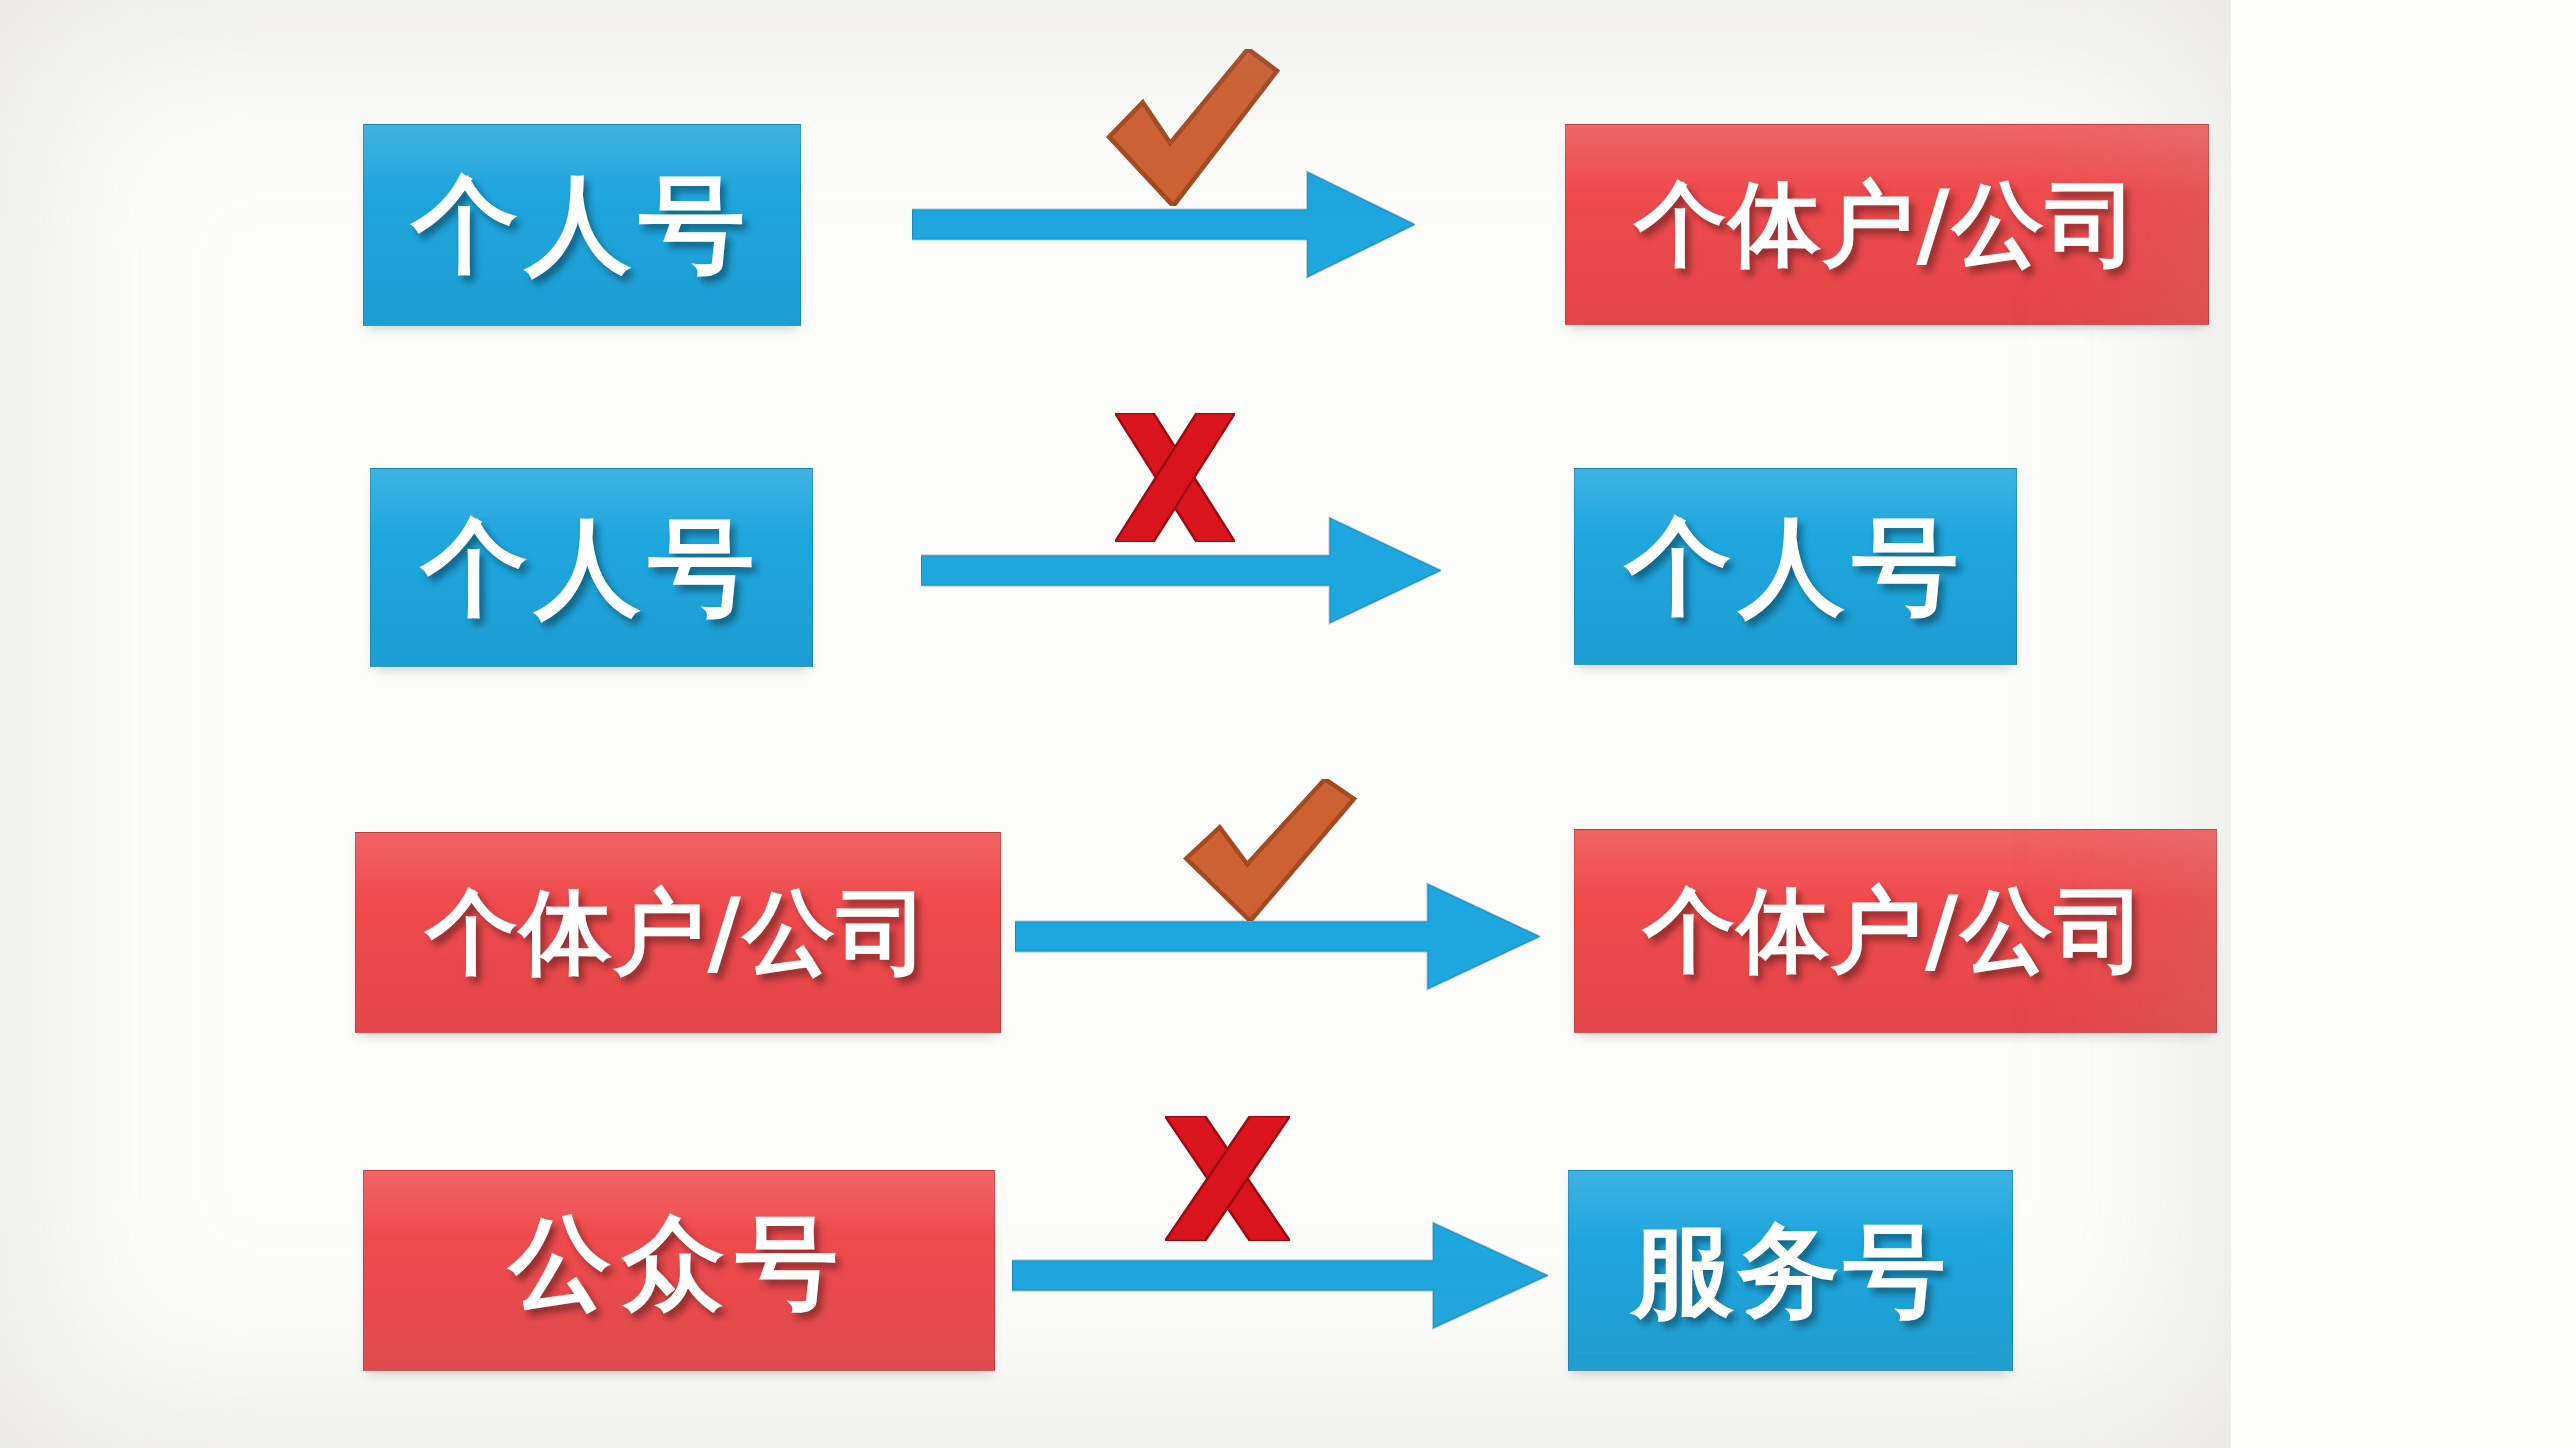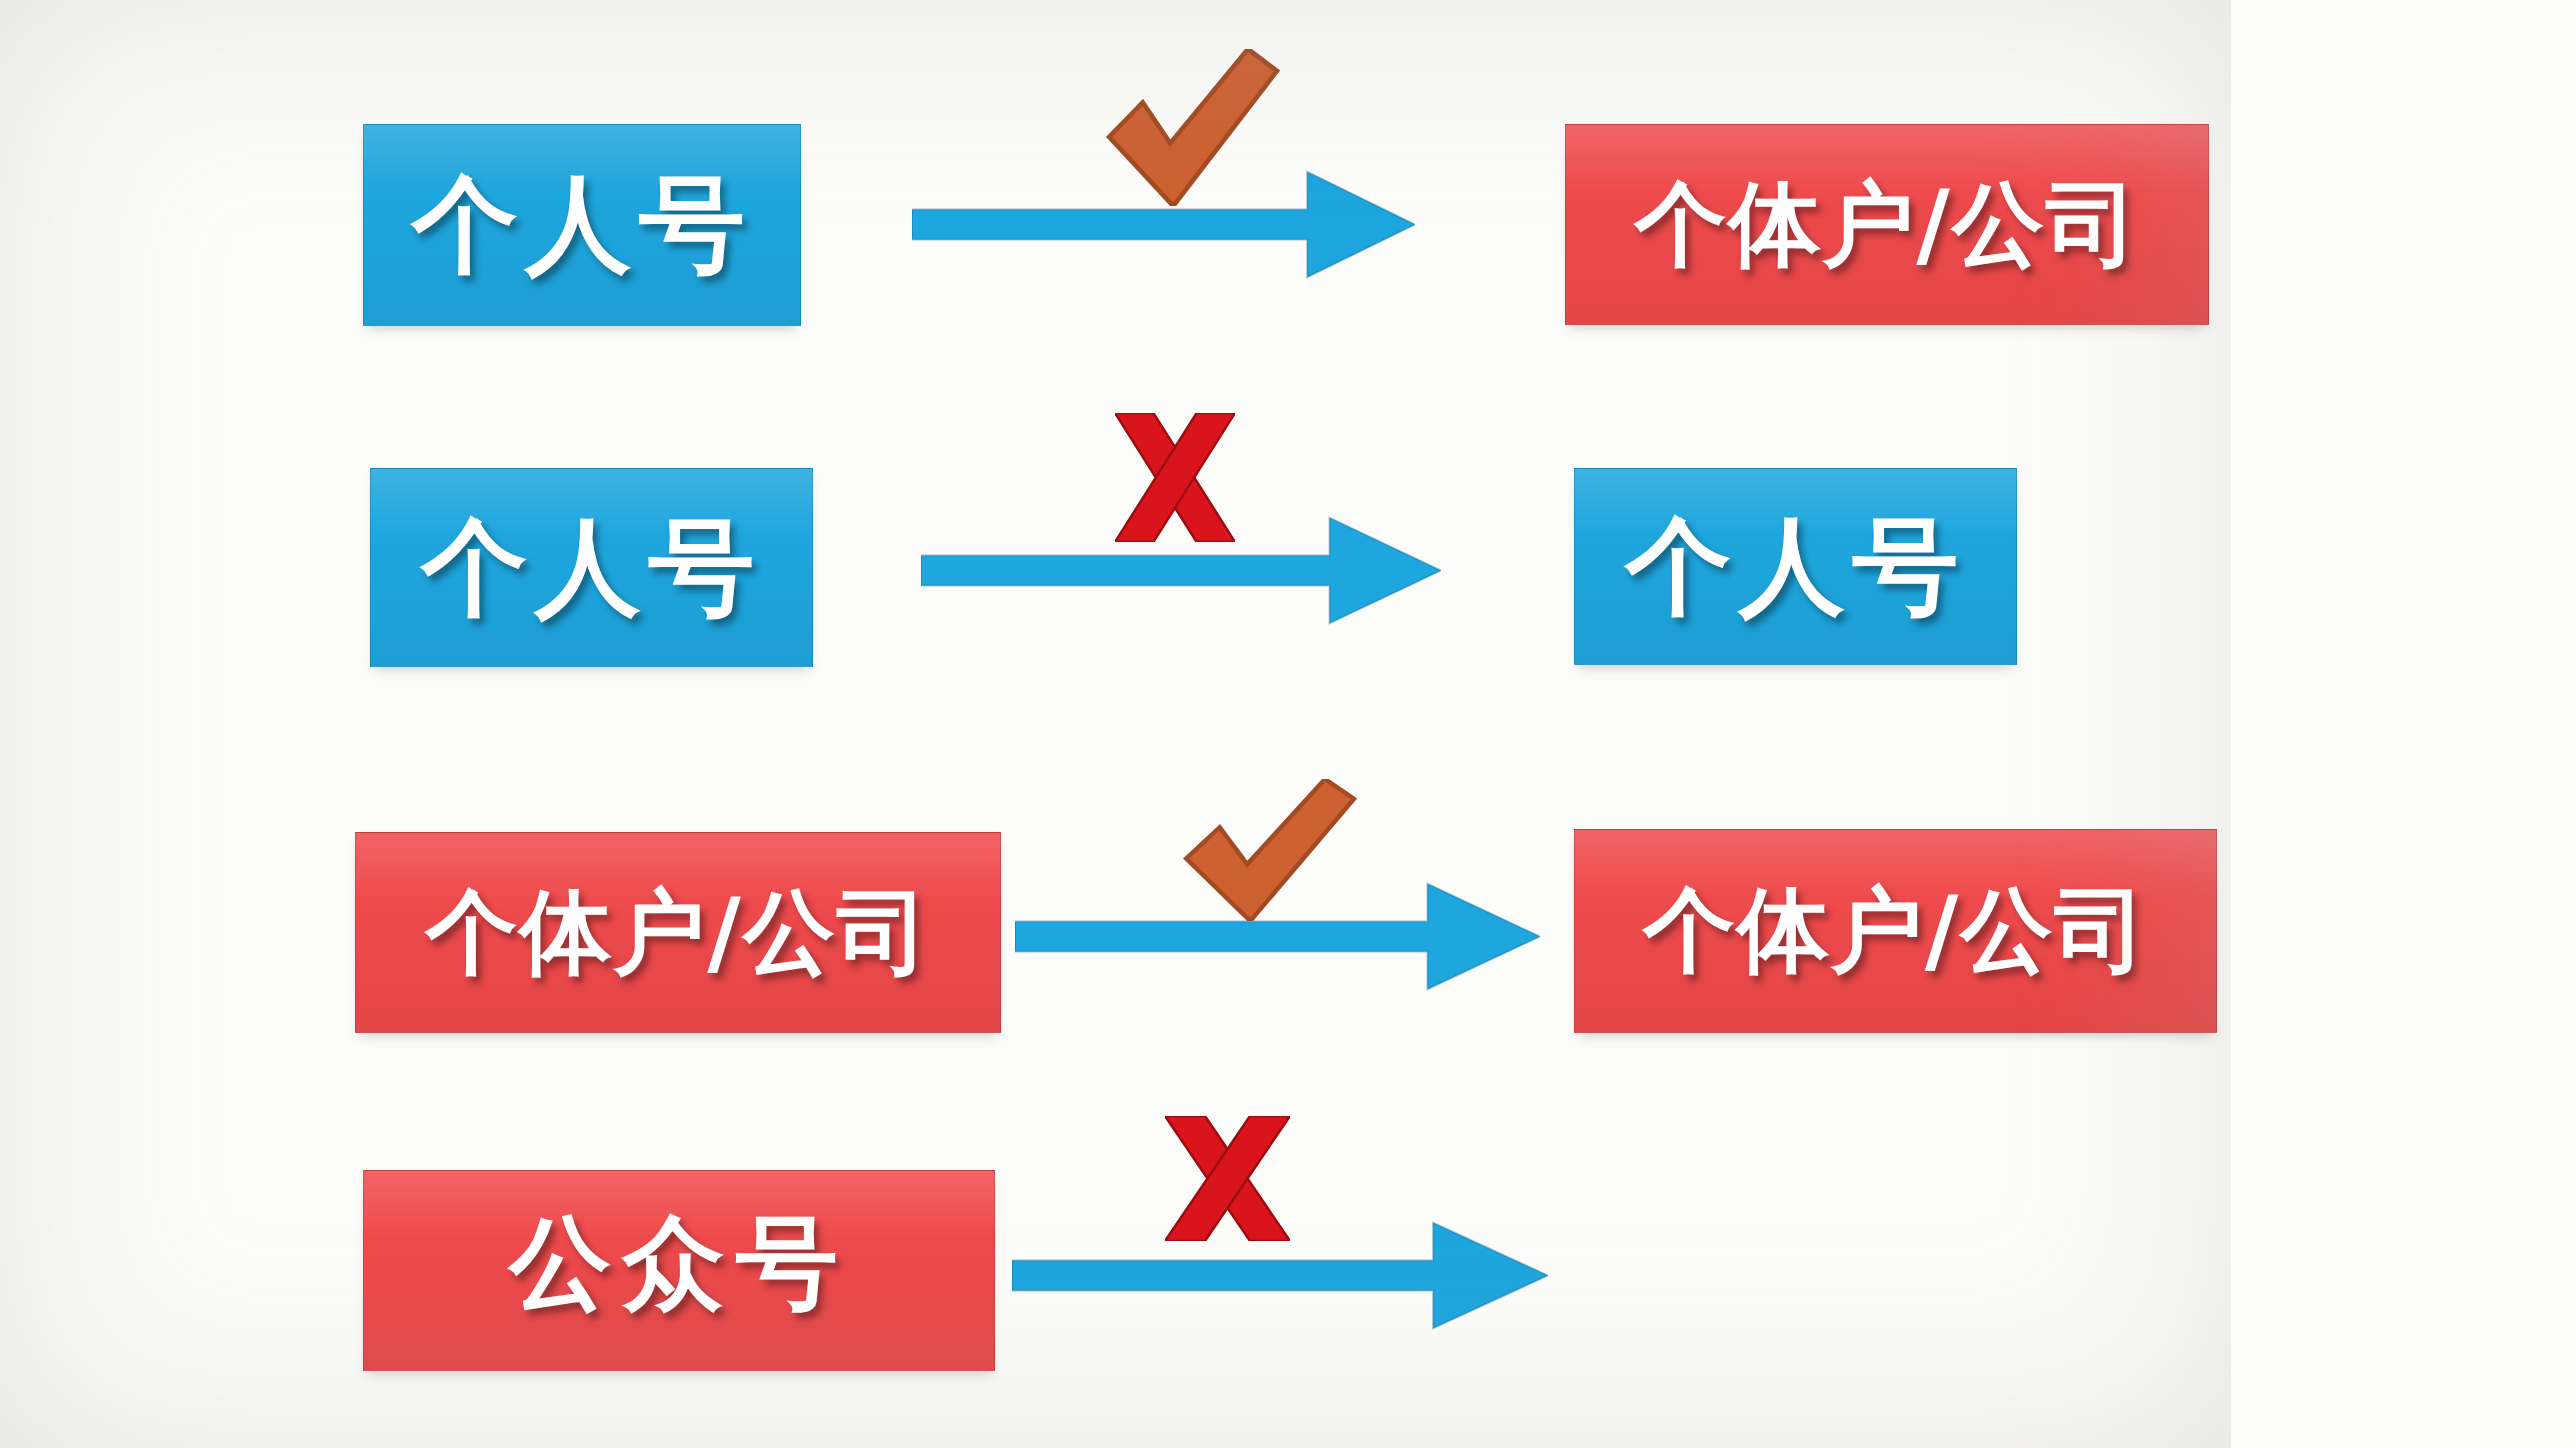--- a/index.html
+++ b/index.html
@@ -135,16 +135,19 @@
     <div class="mark r4-mark" data-mark="cross">
 
       <svg class="icon-cross" viewBox="0 0 100 104" preserveAspectRatio="none">
         <polygon points="0,0 32,0 100,104 68,104"></polygon>
         <polygon points="68,0 100,0 32,104 0,104"></polygon>
       </svg>
     </div>
     <svg class="arrow r4-arrow" viewBox="0 0 560 124" preserveAspectRatio="none">
       <polygon points="0,46 440,46 440,6 560,62 440,118 440,78 0,78"></polygon>
     </svg>
+    <div class="box r4-tgt" data-color="blue">
+      <span class="label">服务号</span>
+    </div>
   </div>
 
 </div>
 
 
 </body></html>

